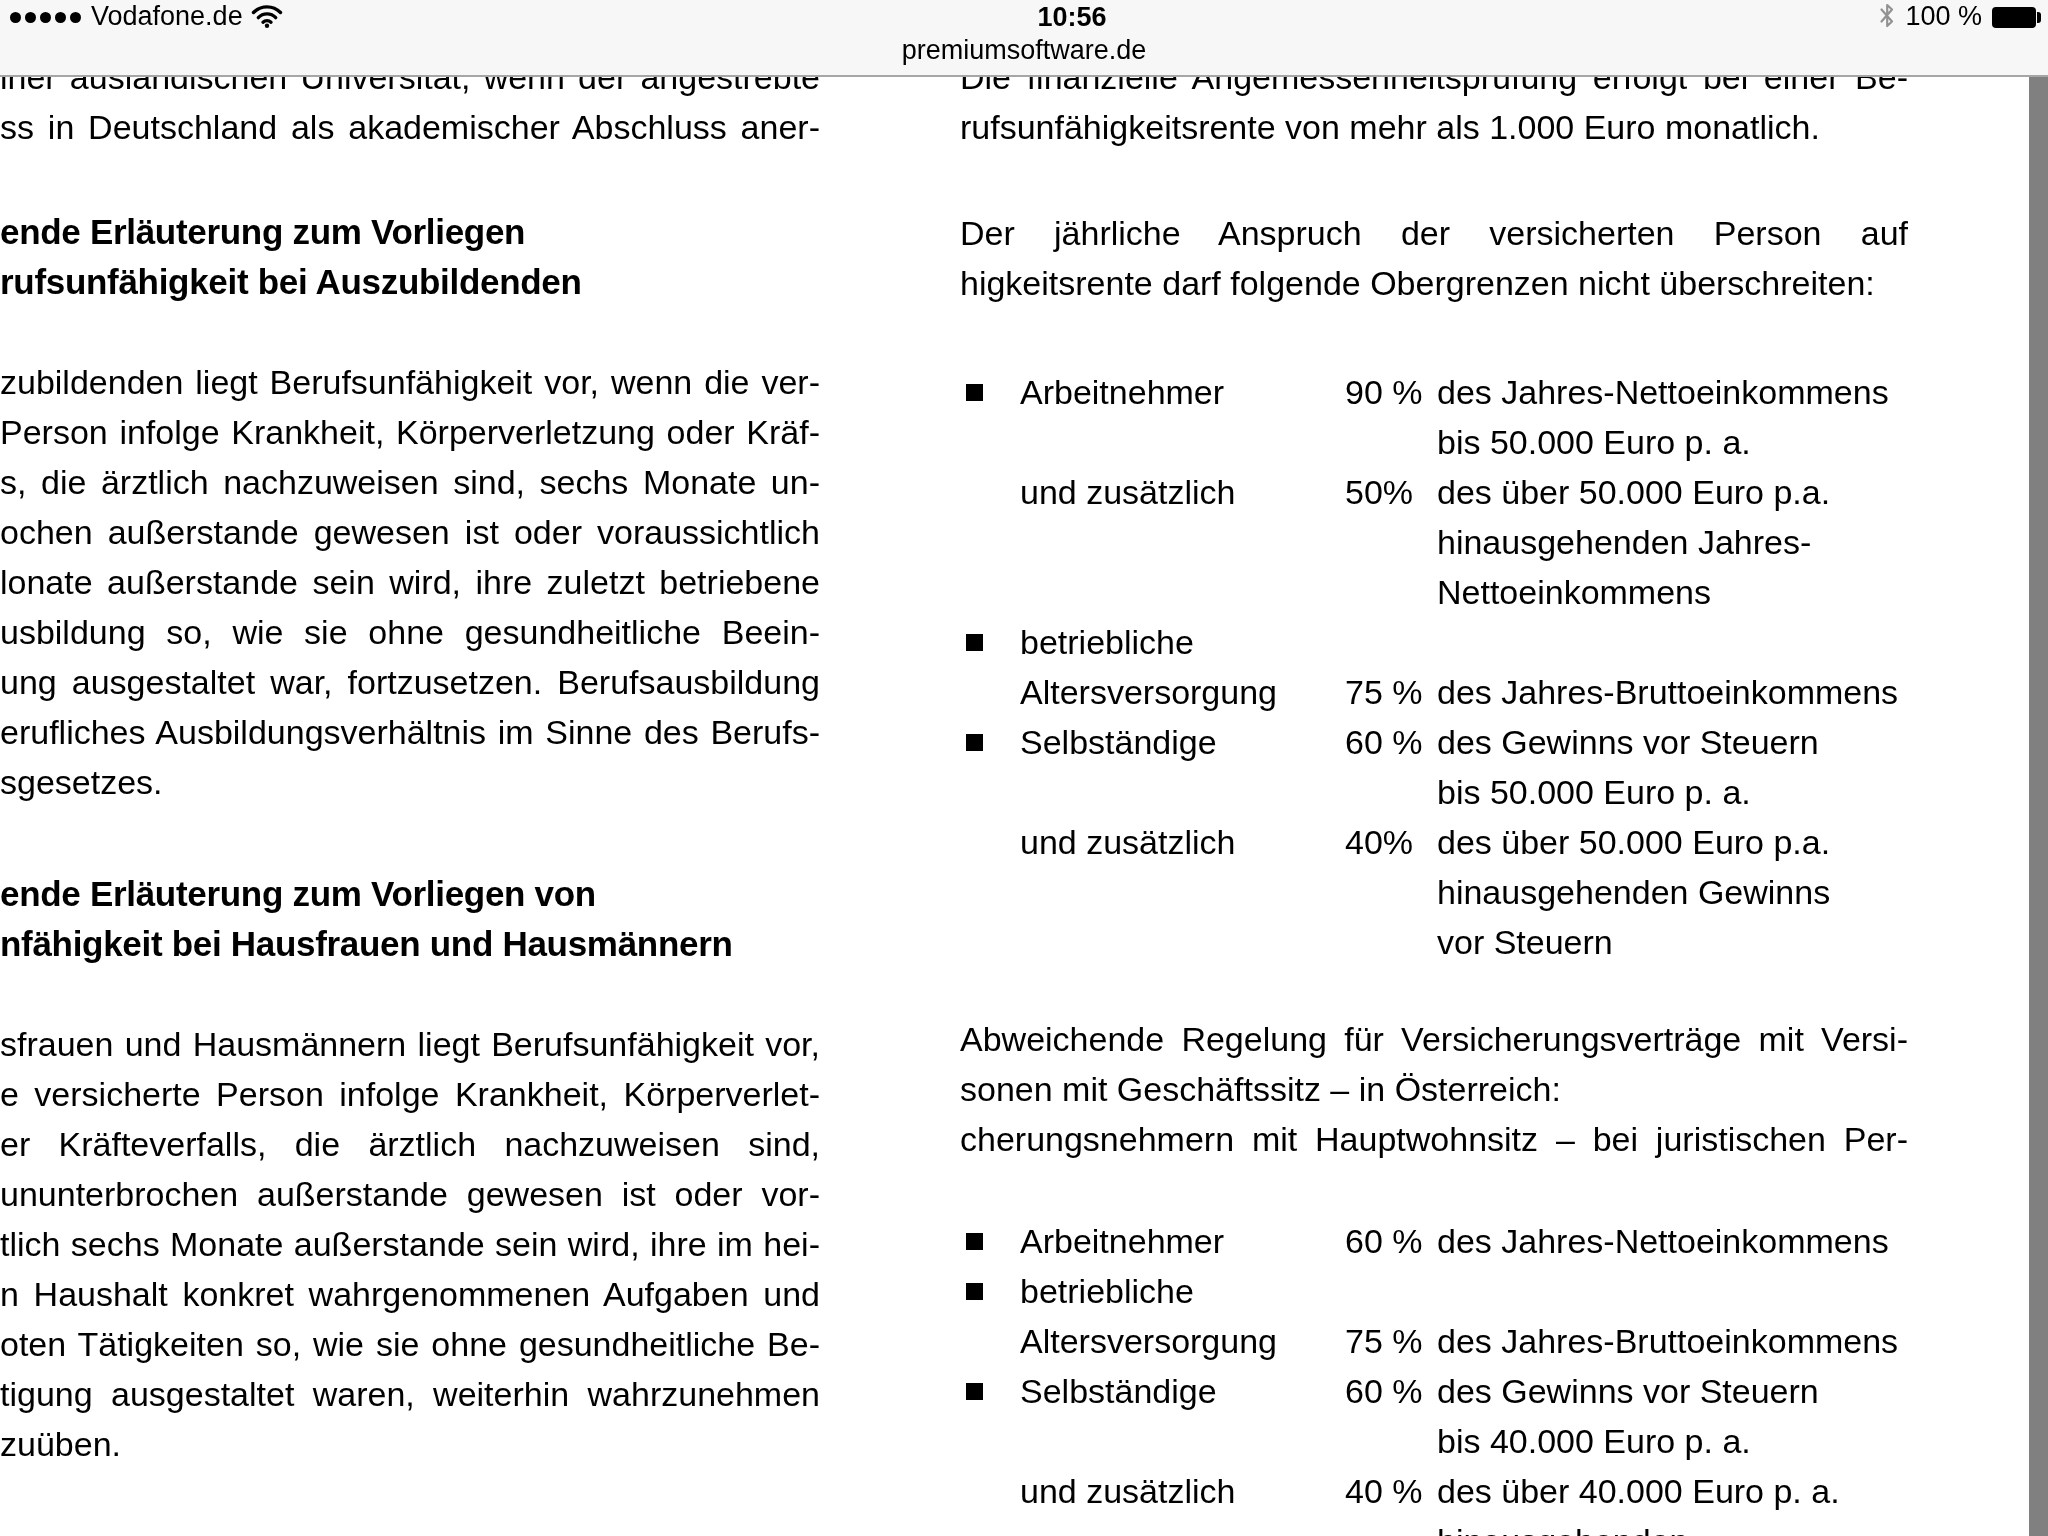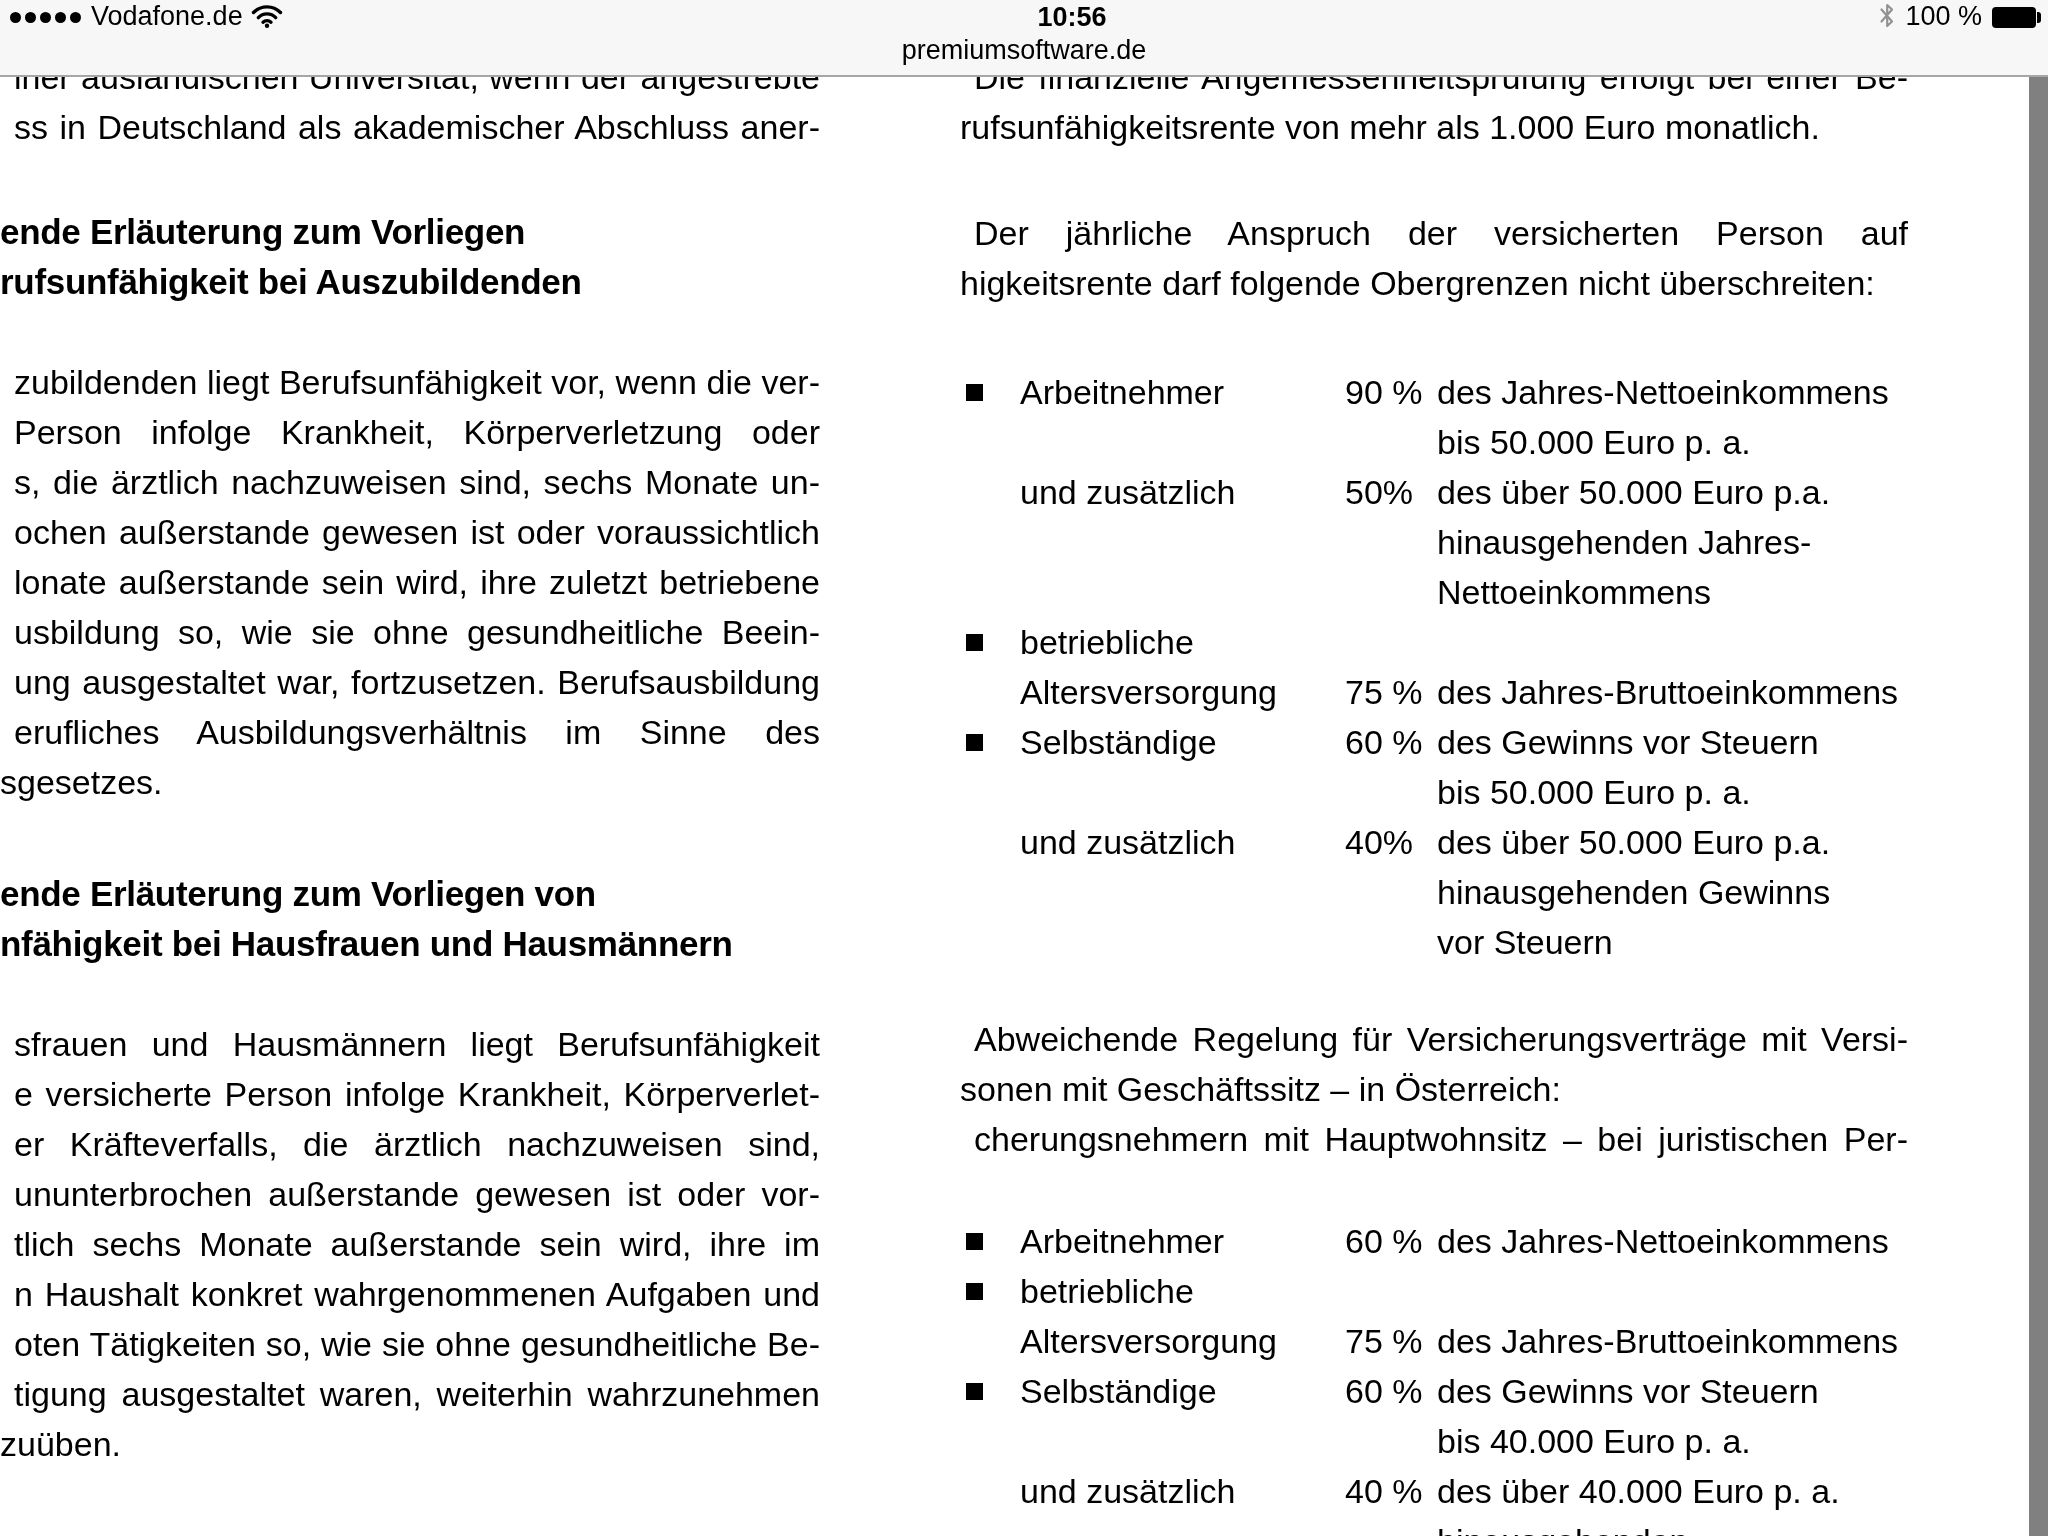--- a/index.html
+++ b/index.html
@@ -22,21 +22,21 @@
   .batt{position:relative;width:44px;height:21px;background:#000;border-radius:4px;margin-top:3px;}
   .batt::after{content:"";position:absolute;right:-5px;top:5px;width:4px;height:11px;background:#000;
                border-radius:0 3px 3px 0;}
 
   
   .gutter{position:absolute;right:0;top:77px;width:19px;height:1459px;background:#808080;}
   .col{position:absolute;font-size:34px;}
   .col-left{left:0;top:52px;width:820px;}
   .col-right{left:960px;top:52px;width:948px;}
   .line{height:50px;line-height:50px;white-space:nowrap;}
-  .line.j{white-space:normal;text-align:justify;text-align-last:justify;overflow:hidden;padding-left:14px;}
+  .line.j{white-space:normal;text-align:justify;text-align-last:justify;overflow:hidden;}
   .line.h{font-weight:700;font-size:35px;letter-spacing:-0.3px;}
   
   .g47{height:47px}.g50{height:50px}.g52{height:52px}.g55{height:55px}
   .g56{height:56px}.g59{height:59px}.g62{height:62px}
   
   .row{position:relative;height:50px;}
   .row .bul{position:absolute;left:6px;top:17px;width:17px;height:17px;background:#000;}
   .row .lbl{position:absolute;left:60px;top:0;height:50px;line-height:50px;white-space:nowrap;text-align:center;}
   .row .pct{position:absolute;left:385px;top:0;height:50px;line-height:50px;white-space:nowrap;}
   .row .desc{position:absolute;left:477px;top:0;height:50px;line-height:50px;white-space:nowrap;}

